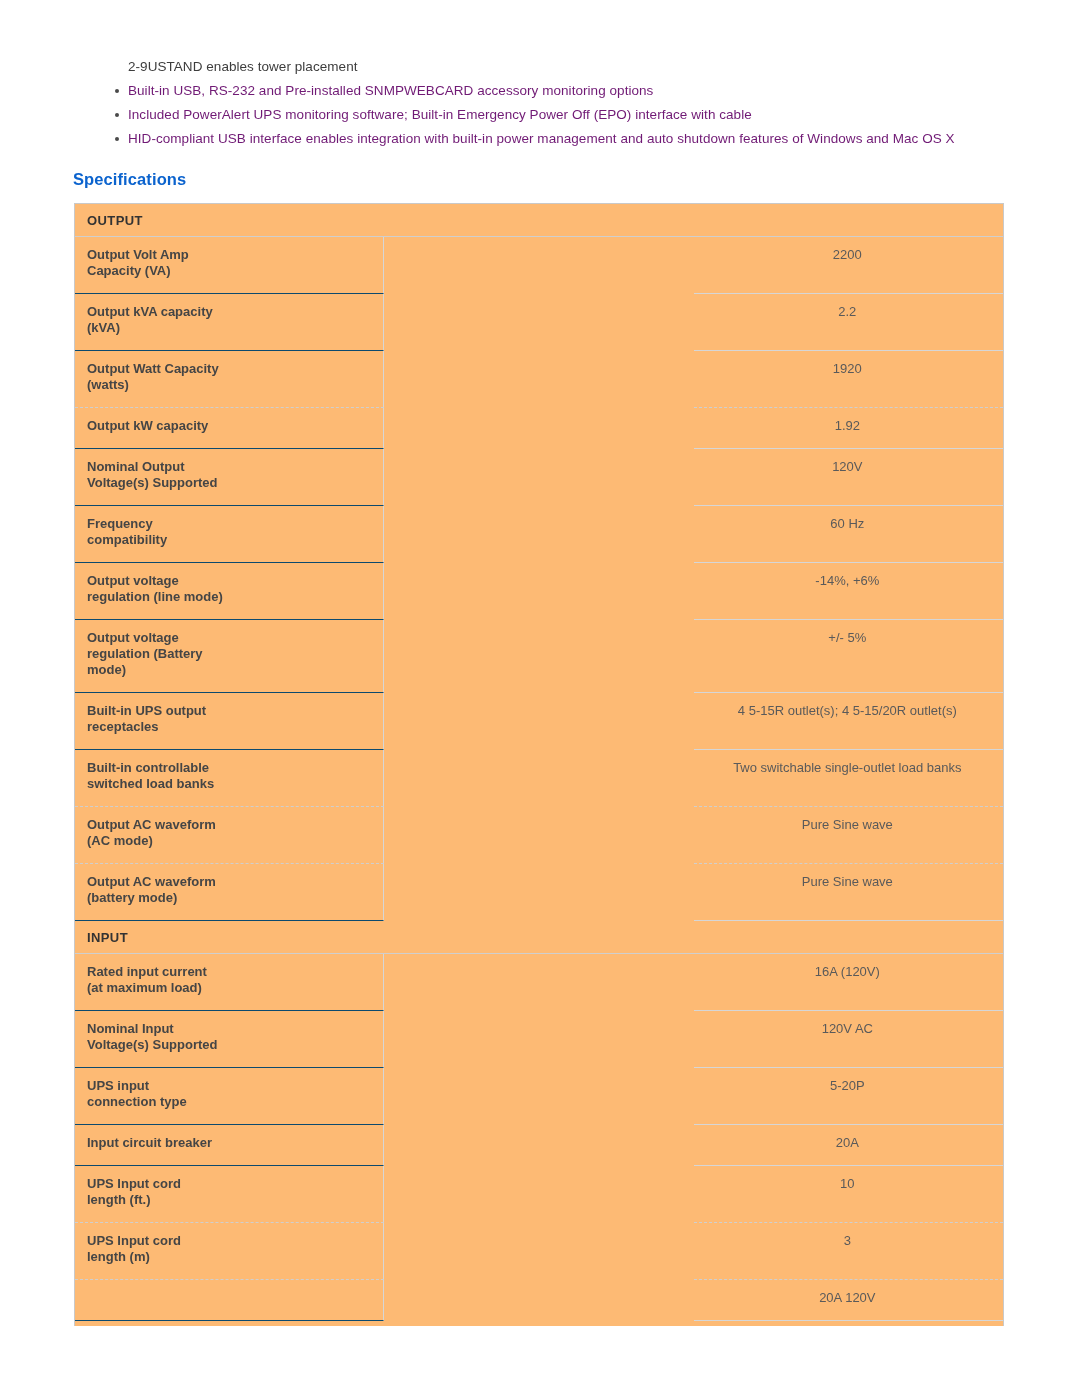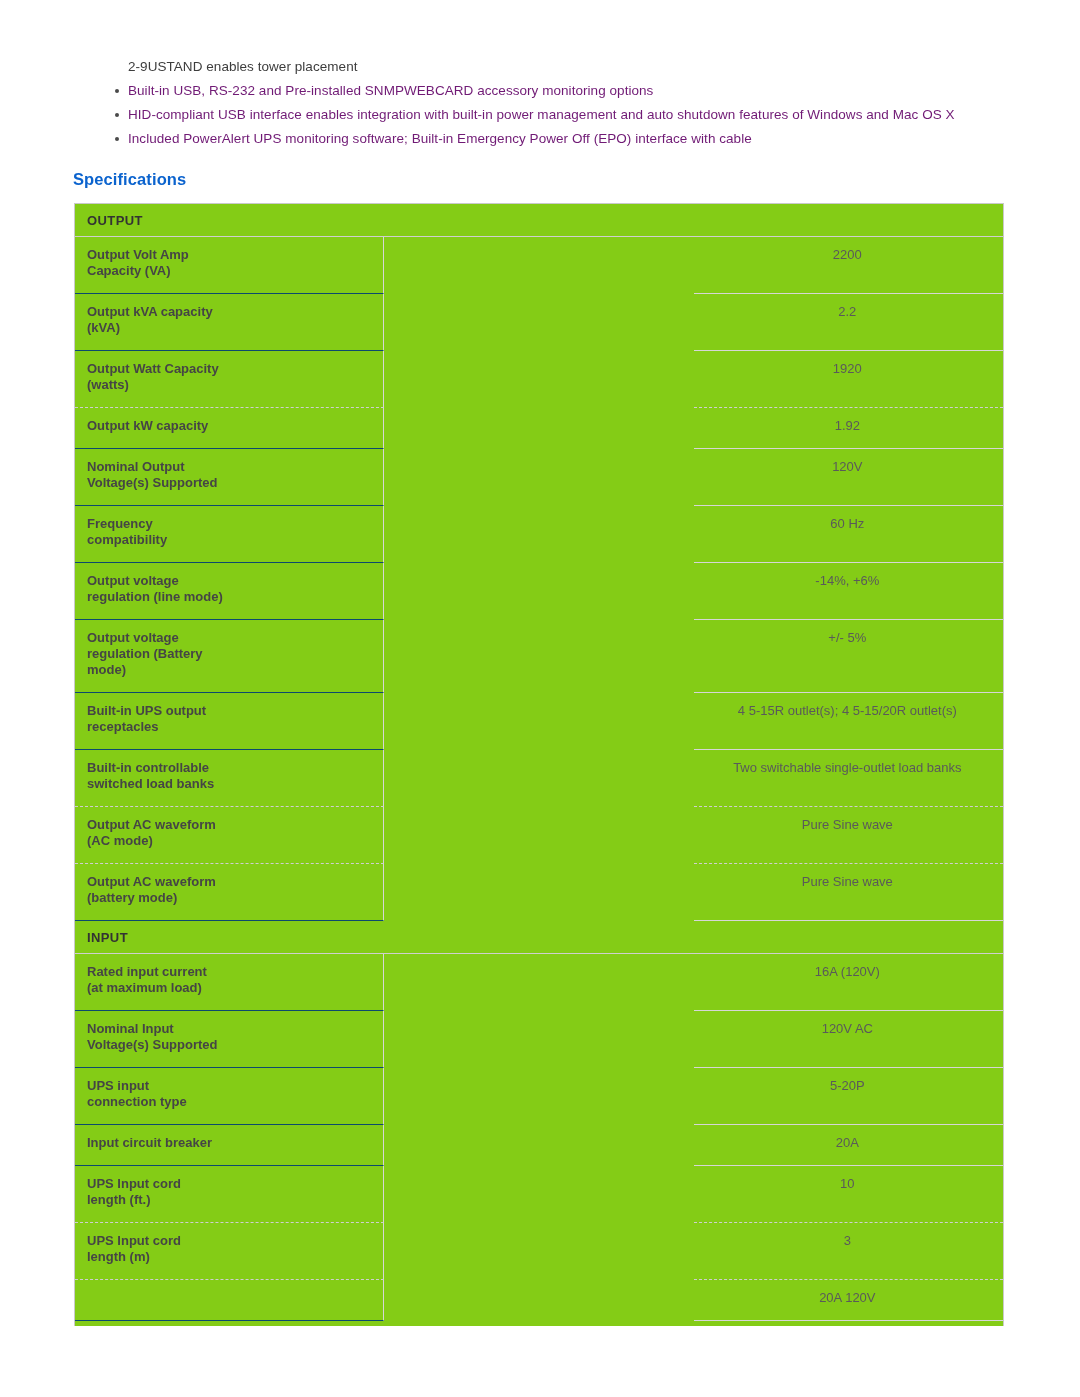--- a/index.html
+++ b/index.html
@@ -73,21 +73,21 @@
 
   
   .spec-table-wrap {
     position: absolute;
     left: 74px;
     top: 203px;
     width: 930px;
     border: 1px solid #c9c9c9;
     border-bottom: none;
     box-sizing: border-box;
-    background: #84cc16;
+    background: #fdba74;
     height: 1123px;
     overflow: hidden;
   }
   .spec-table {
     width: 100%;
     border-collapse: separate;
     border-spacing: 0;
     table-layout: fixed;
   }
 
@@ -139,25 +139,25 @@
 <div class="page">
 
   <div class="features">
     <div class="feature-cont">2-9USTAND enables tower placement</div>
     <div class="feature-item">
       <span class="bullet"></span>
       <span>Built-in USB, RS-232 and Pre-installed SNMPWEBCARD accessory monitoring options</span>
     </div>
     <div class="feature-item">
       <span class="bullet"></span>
-      <span>HID-compliant USB interface enables integration with built-in power management and auto shutdown features of Windows and Mac OS X</span>
+      <span>Included PowerAlert UPS monitoring software; Built-in Emergency Power Off (EPO) interface with cable</span>
     </div>
     <div class="feature-item">
       <span class="bullet"></span>
-      <span>Included PowerAlert UPS monitoring software; Built-in Emergency Power Off (EPO) interface with cable</span>
+      <span>HID-compliant USB interface enables integration with built-in power management and auto shutdown features of Windows and Mac OS X</span>
     </div>
   </div>
 
   <div class="spec-heading">Specifications</div>
 
   <div class="spec-table-wrap">
     <table class="spec-table">
       <tbody id="spec-tbody">
           <tr class="grp-row">
             <td colspan="3">OUTPUT</td>

